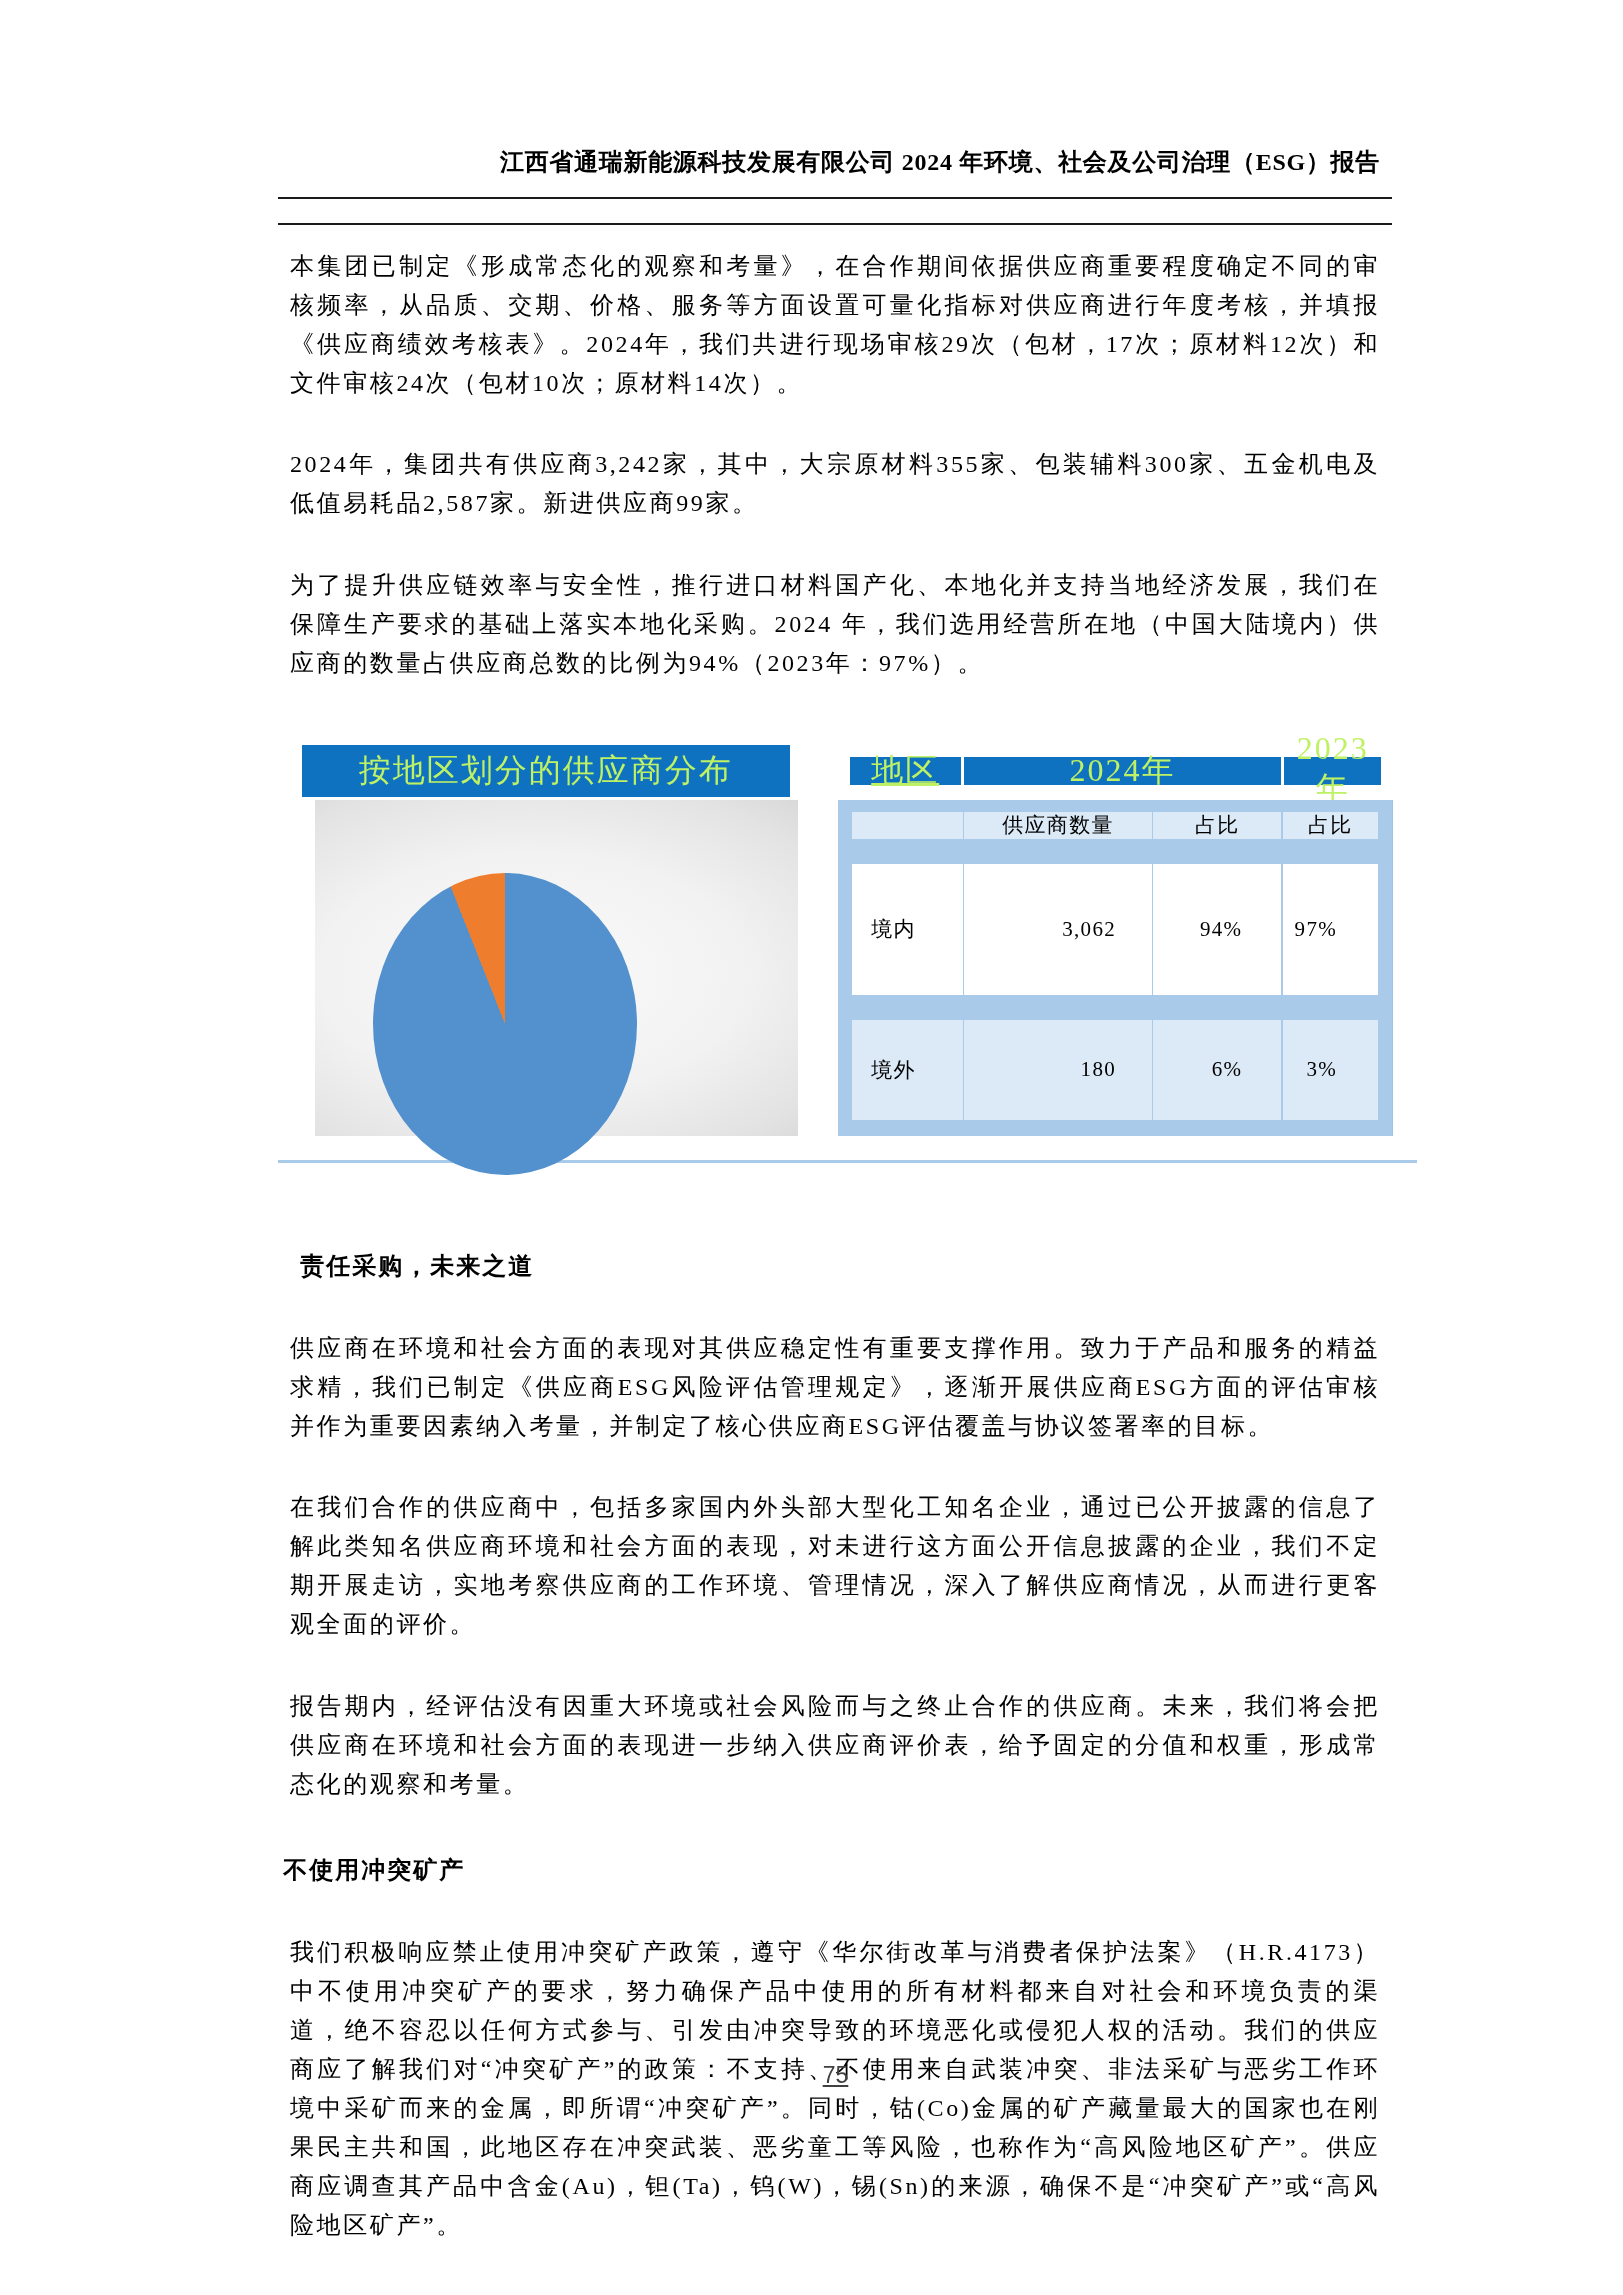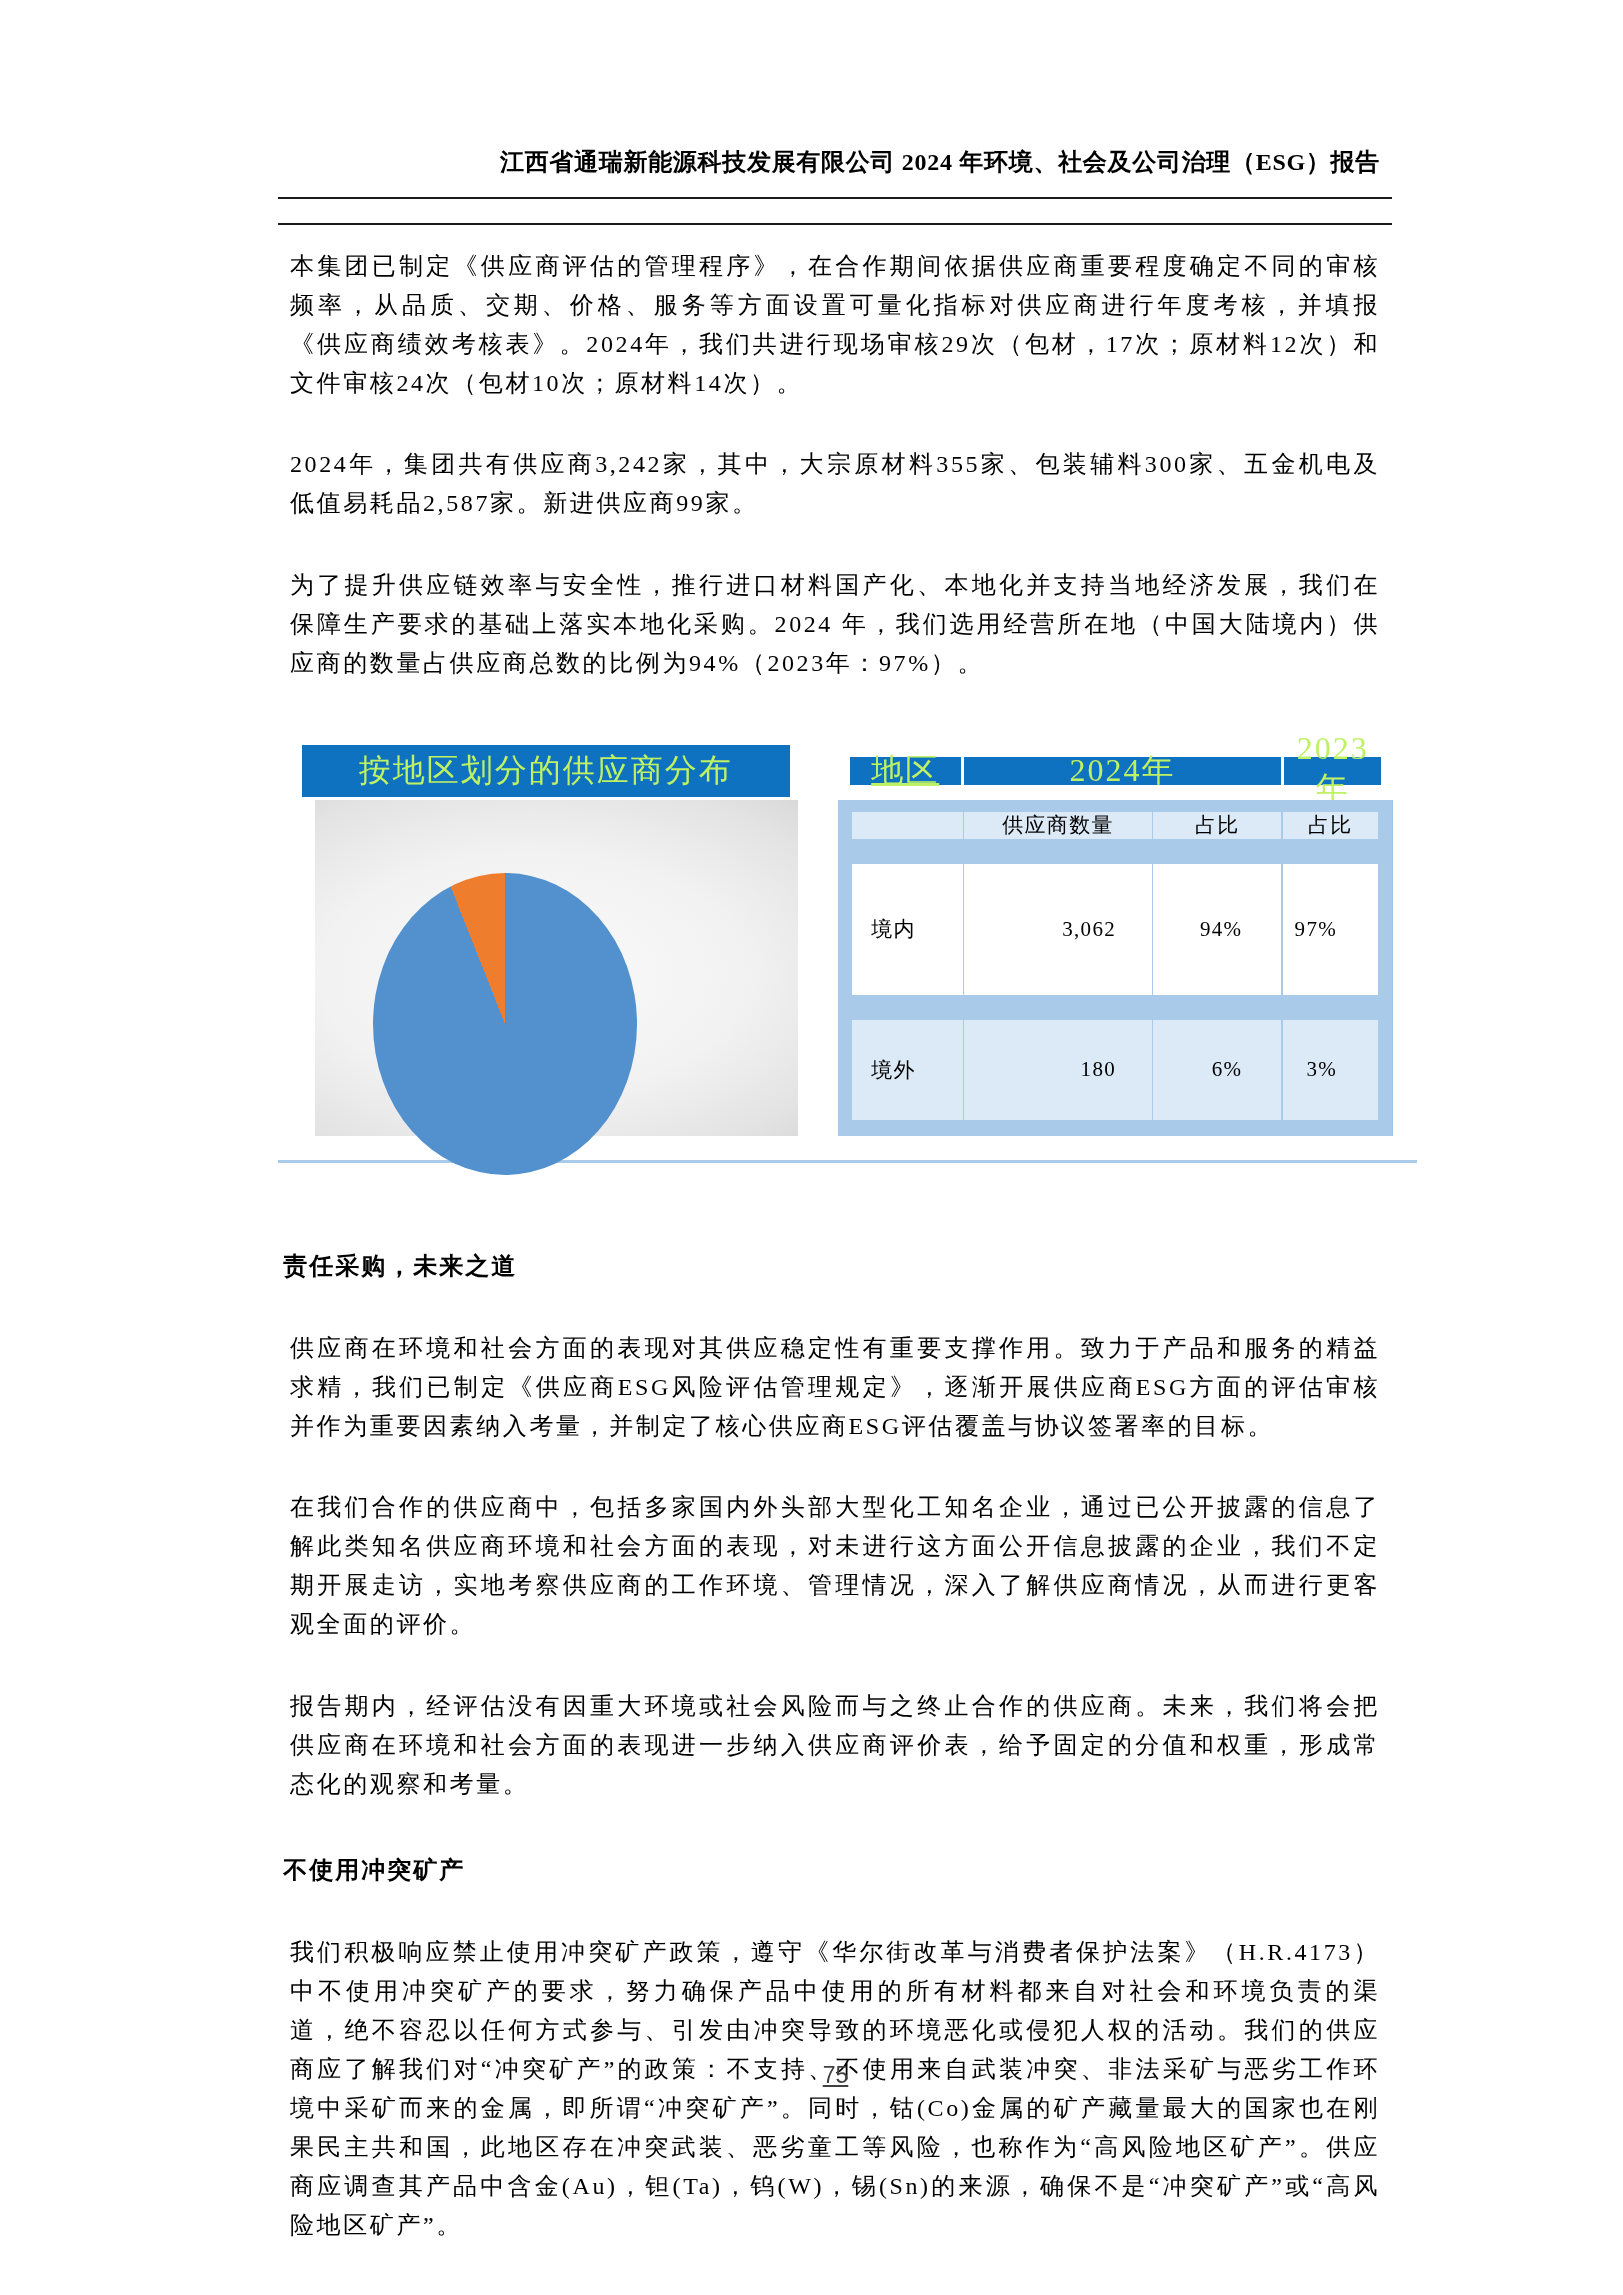--- a/index.html
+++ b/index.html
@@ -34,21 +34,21 @@
     line-height:39px;
     letter-spacing:2.6px;
     text-align:justify;
     margin-bottom:18.3px;
   }
   .heading {
     font-size:24px; font-weight:bold;
     line-height:39px; letter-spacing:2px;
     padding-left:5.2px;
   }
-  .heading.h1 { margin-top:72px; margin-bottom:19.6px; }
+  .heading.h1 { margin-top:72px; margin-bottom:19.6px;margin-left:17px; }
   .heading.h2 { margin-top:23px;  margin-bottom:19.6px; }
 
   
   .table-wrap {
     display:flex;
     width:1139px; height:442px;
     margin-top:26px;
     border-bottom:3.9px solid var(--grid-line,#A9CBE9);
   }
   .hdr-cell {
@@ -111,21 +111,21 @@
 </style>
 </head>
 <body>
 
 <div class="page">
   <div class="content">
 
     <div class="doc-header">江西省通瑞新能源科技发展有限公司 2024 年环境、社会及公司治理（ESG）报告</div>
     <div class="double-rule"></div>
 
-    <p class="para">本集团已制定《供应商评估的管理程序》，在合作期间依据供应商重要程度确定不同的审核频率，从品质、交期、价格、服务等方面设置可量化指标对供应商进行年度考核，并填报《供应商绩效考核表》。2024年，我们共进行现场审核29次（包材，17次；原材料12次）和文件审核24次（包材10次；原材料14次）。</p>
+    <p class="para">本集团已制定《形成常态化的观察和考量》，在合作期间依据供应商重要程度确定不同的审核频率，从品质、交期、价格、服务等方面设置可量化指标对供应商进行年度考核，并填报《供应商绩效考核表》。2024年，我们共进行现场审核29次（包材，17次；原材料12次）和文件审核24次（包材10次；原材料14次）。</p>
     <p class="para">2024年，集团共有供应商3,242家，其中，大宗原材料355家、包装辅料300家、五金机电及低值易耗品2,587家。新进供应商99家。</p>
     <p class="para">为了提升供应链效率与安全性，推行进口材料国产化、本地化并支持当地经济发展，我们在保障生产要求的基础上落实本地化采购。2024 年，我们选用经营所在地（中国大陆境内）供应商的数量占供应商总数的比例为94%（2023年：97%）。</p>
 
     <div class="table-wrap">
 
       <div class="chart-col">
         <div class="hdr-cell chart-header">按地区划分的供应商分布</div>
         <div class="chart-body">
           <div class="gray-panel">
             <div class="pie" style="background: conic-gradient(rgb(82, 145, 206) 0deg, rgb(82, 145, 206) 338.4deg, rgb(238, 126, 46) 338.4deg, rgb(238, 126, 46) 360deg);"></div>

